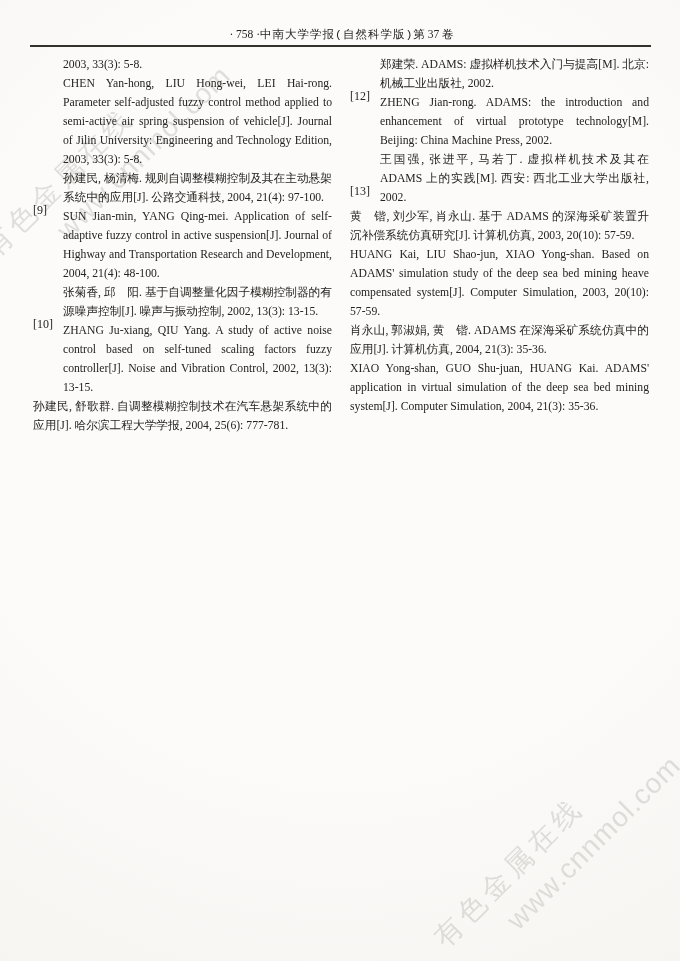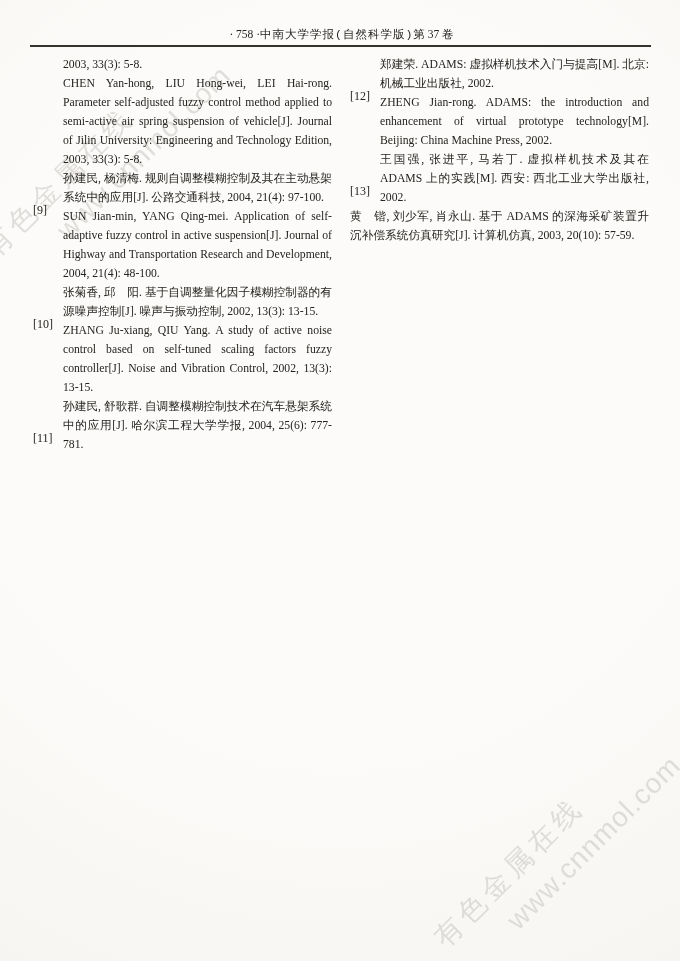--- a/index.html
+++ b/index.html
@@ -134,21 +134,20 @@
           </div>
         </div>
         <div class="ref">
           <div class="ref-label">[10]</div>
           <div class="ref-body">
             <p class="ref-p">张菊香, 邱　阳. 基于自调整量化因子模糊控制器的有源噪声控制[J]. 噪声与振动控制, 2002, 13(3): 13-15.</p>
             <p class="ref-p">ZHANG Ju-xiang, QIU Yang. A study of active noise control based on self-tuned scaling factors fuzzy controller[J]. Noise and Vibration Control, 2002, 13(3): 13-15.</p>
           </div>
         </div>
         <div class="ref">
-          <div class="ref-label">[11]</div>
           <div class="ref-body">
             <p class="ref-p">孙建民, 舒歌群. 自调整模糊控制技术在汽车悬架系统中的应用[J]. 哈尔滨工程大学学报, 2004, 25(6): 777-781.</p>
           </div>
         </div>
       </section>
     <section class="col" id="col-right">
         <div class="ref">
           <div class="ref-label">[12]</div>
           <div class="ref-body">
             <p class="ref-p">郑建荣. ADAMS: 虚拟样机技术入门与提高[M]. 北京: 机械工业出版社, 2002.</p>
@@ -157,20 +156,25 @@
         </div>
         <div class="ref">
           <div class="ref-label">[13]</div>
           <div class="ref-body">
             <p class="ref-p">王国强, 张进平, 马若丁. 虚拟样机技术及其在 ADAMS 上的实践[M]. 西安: 西北工业大学出版社, 2002.</p>
           </div>
         </div>
         <div class="ref">
           <div class="ref-body">
             <p class="ref-p">黄　锴, 刘少军, 肖永山. 基于 ADAMS 的深海采矿装置升沉补偿系统仿真研究[J]. 计算机仿真, 2003, 20(10): 57-59.</p>
+            <p class="ref-p">HUANG Kai, LIU Shao-jun, XIAO Yong-shan. Based on ADAMS' simulation study of the deep sea bed mining heave compensated system[J]. Computer Simulation, 2003, 20(10): 57-59.</p>
           </div>
         </div>
         <div class="ref">
+          <div class="ref-body">
+            <p class="ref-p">肖永山, 郭淑娟, 黄　锴. ADAMS 在深海采矿系统仿真中的应用[J]. 计算机仿真, 2004, 21(3): 35-36.</p>
+            <p class="ref-p">XIAO Yong-shan, GUO Shu-juan, HUANG Kai. ADAMS' application in virtual simulation of the deep sea bed mining system[J]. Computer Simulation, 2004, 21(3): 35-36.</p>
+          </div>
         </div>
       </section>
   </div>
 
 </div>
 
 </body></html>

